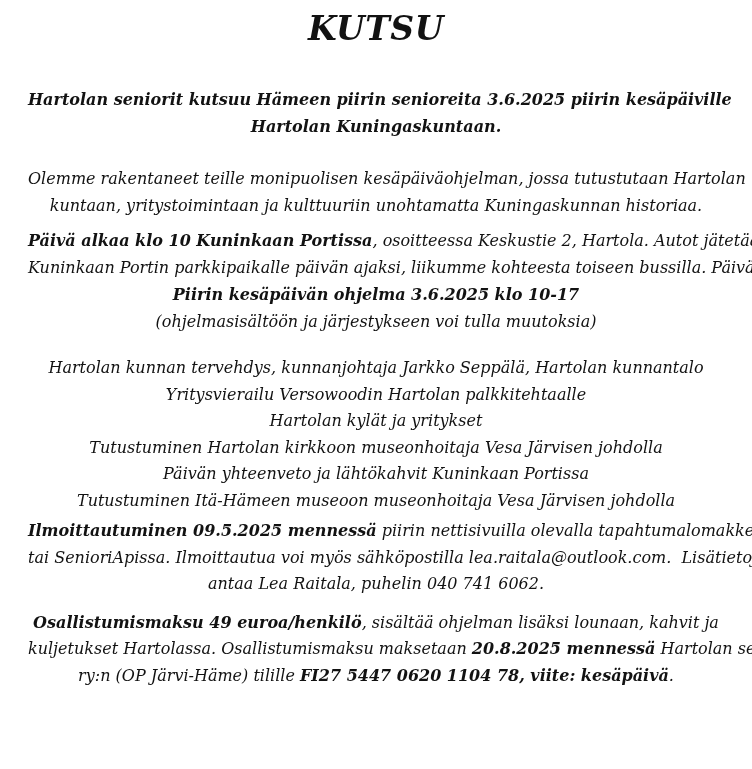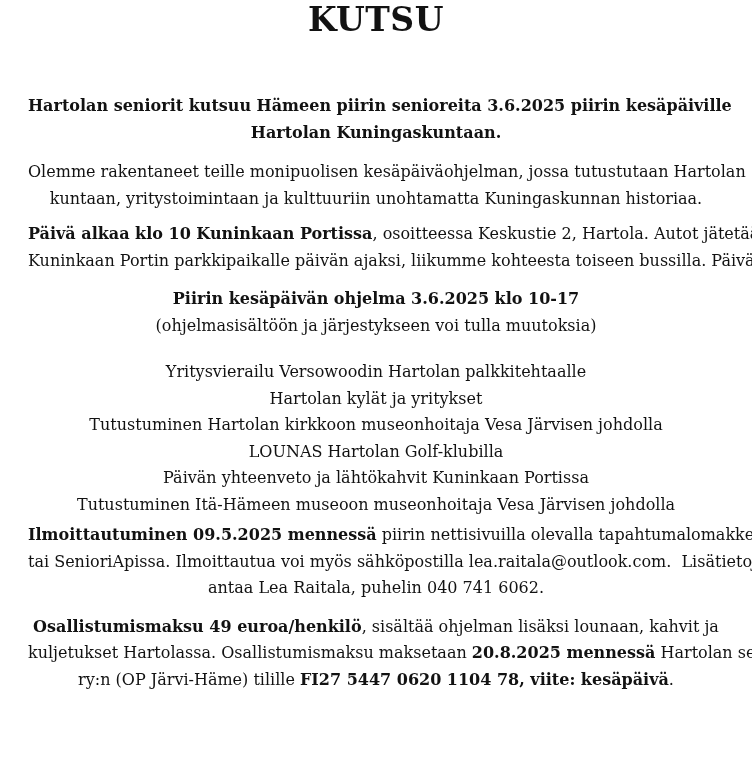--- a/index.html
+++ b/index.html
@@ -10,45 +10,46 @@
   body {
     width: 752px;
     height: 769px;
     font-family: "DejaVu Serif", "Liberation Serif", serif;
     color: #121212;
     overflow: hidden;
   }
   .doc {
     box-sizing: border-box;
     width: 752px;
-    padding: 1px 28px 14px;
+    padding: 10px 28px 14px;
     text-align: center;
+    font-style: italic;
   }
   .doc-title {
     margin: 0;
     font-size: 33px;
     line-height: 38px;
     font-weight: bold;
     letter-spacing: 0.5px;
     text-align: center;
   }
   .block { margin: 0; }
   .line {
     font-size: 16px;
     line-height: 26.5px;
     white-space: pre;        
     text-align: center;
   }
   .line .b { font-weight: bold; }
 
   
-  .block-invitation-heading  { margin-top: 54px; font-weight: bold; }
-  .block-intro-paragraph     { margin-top: 13px; }
+  .block-invitation-heading  { margin-top: 39px; font-weight: bold; }
+  .block-intro-paragraph     { margin-top: 26px; }
   .block-day-start-paragraph { margin-top: 9px; }
-  .block-program-heading     { margin-top: 12px; }
+  .block-program-heading     { margin-top: 1px; }
   .block-program-list        { margin-top: 20px; }
   .block-registration-paragraph { margin-top: 4px; }
   .block-payment-paragraph   { margin-top: 12px; }
 </style>
 </head>
 <body>
 
 <div class="doc">
   <h1 class="doc-title">KUTSU</h1>
   <div>
@@ -62,24 +63,24 @@
       </div>
       <div class="block block-day-start-paragraph">
         <div class="line"><span class="b">Päivä alkaa klo 10 Kuninkaan Portissa</span><span>, osoitteessa Keskustie 2, Hartola. Autot jätetään</span></div>
         <div class="line"><span>Kuninkaan Portin parkkipaikalle päivän ajaksi, liikumme kohteesta toiseen bussilla. Päivä</span></div>
       </div>
       <div class="block block-program-heading">
         <div class="line"><span class="b">Piirin kesäpäivän ohjelma 3.6.2025 klo 10-17</span></div>
         <div class="line"><span>(ohjelmasisältöön ja järjestykseen voi tulla muutoksia)</span></div>
       </div>
       <div class="block block-program-list">
+        <div class="line"><span>Hartolan kunnan tervehdys, kunnanjohtaja Jarkko Seppälä, Hartolan kunnantalo</span></div>
         <div class="line"><span>Yritysvierailu Versowoodin Hartolan palkkitehtaalle</span></div>
         <div class="line"><span>Hartolan kylät ja yritykset</span></div>
         <div class="line"><span>Tutustuminen Hartolan kirkkoon museonhoitaja Vesa Järvisen johdolla</span></div>
-        <div class="line"><span>LOUNAS Hartolan Golf-klubilla</span></div>
         <div class="line"><span>Päivän yhteenveto ja lähtökahvit Kuninkaan Portissa</span></div>
         <div class="line"><span>Tutustuminen Itä-Hämeen museoon museonhoitaja Vesa Järvisen johdolla</span></div>
       </div>
       <div class="block block-registration-paragraph">
         <div class="line"><span class="b">Ilmoittautuminen 09.5.2025 mennessä</span><span> piirin nettisivuilla olevalla tapahtumalomakkeella</span></div>
         <div class="line"><span>tai SenioriApissa. Ilmoittautua voi myös sähköpostilla lea.raitala@outlook.com.  Lisätietoja</span></div>
         <div class="line"><span>antaa Lea Raitala, puhelin 040 741 6062.</span></div>
       </div>
       <div class="block block-payment-paragraph">
         <div class="line"><span class="b">Osallistumismaksu 49 euroa/henkilö</span><span>, sisältää ohjelman lisäksi lounaan, kahvit ja</span></div>

